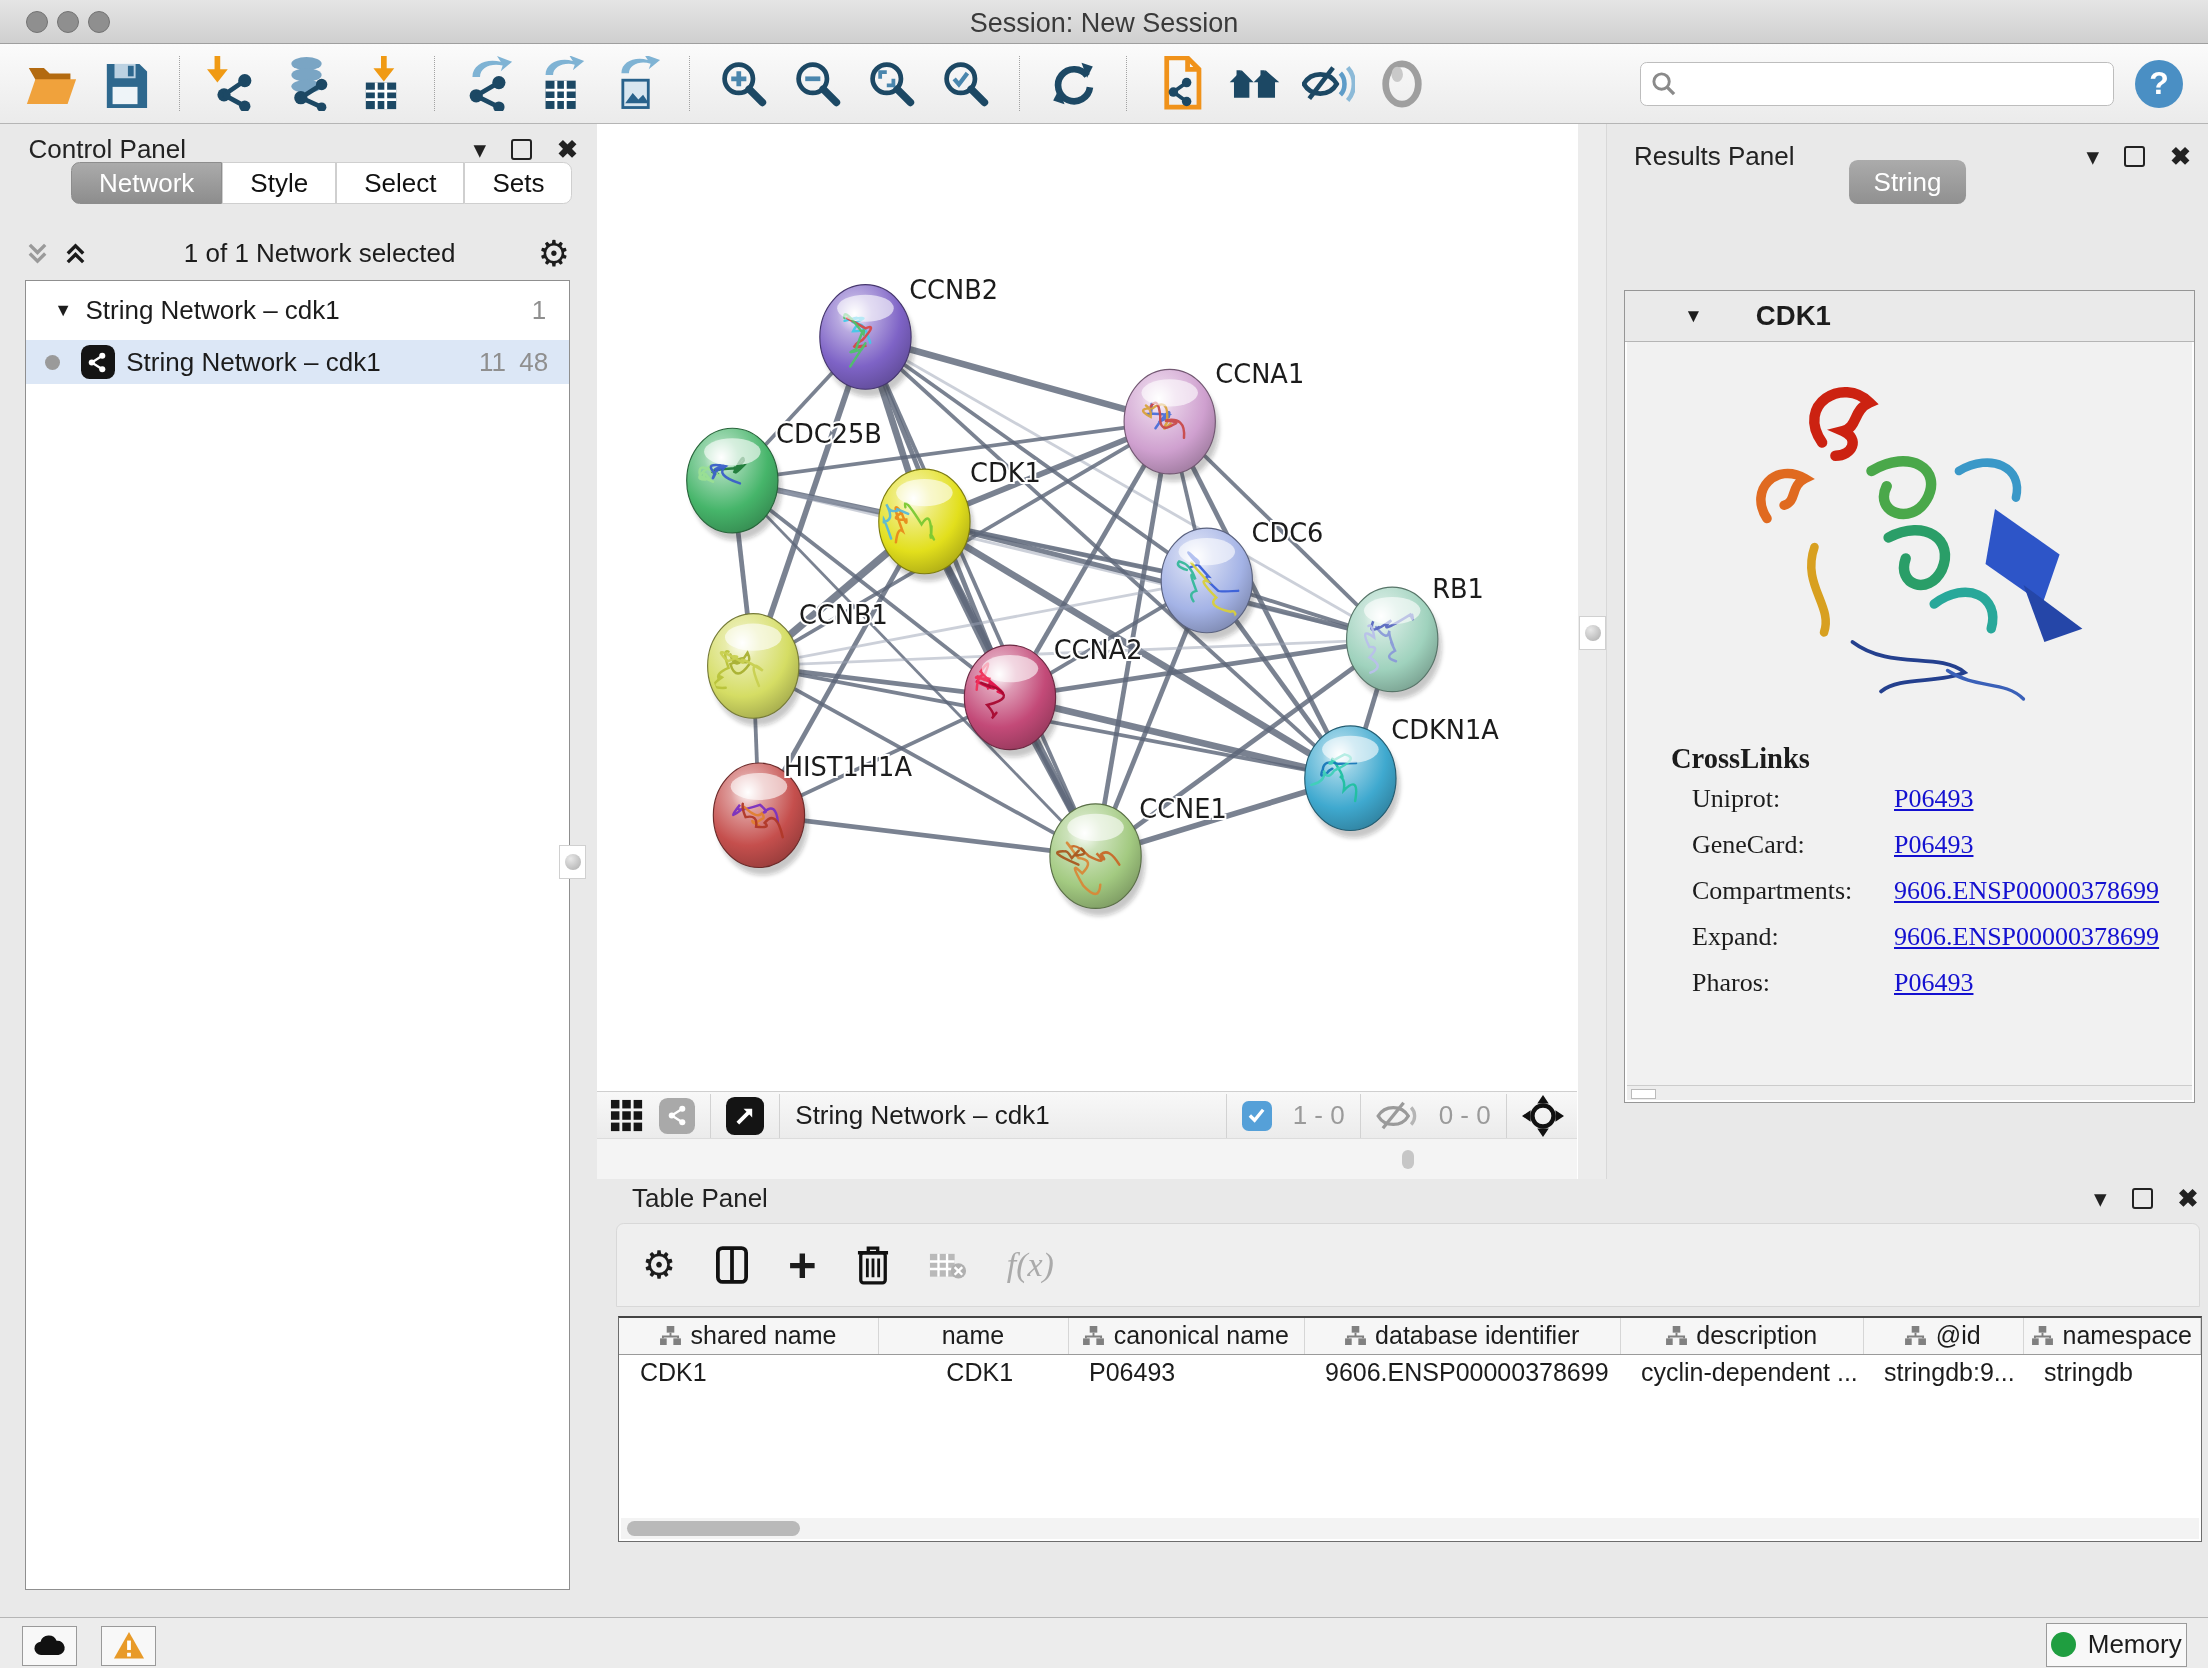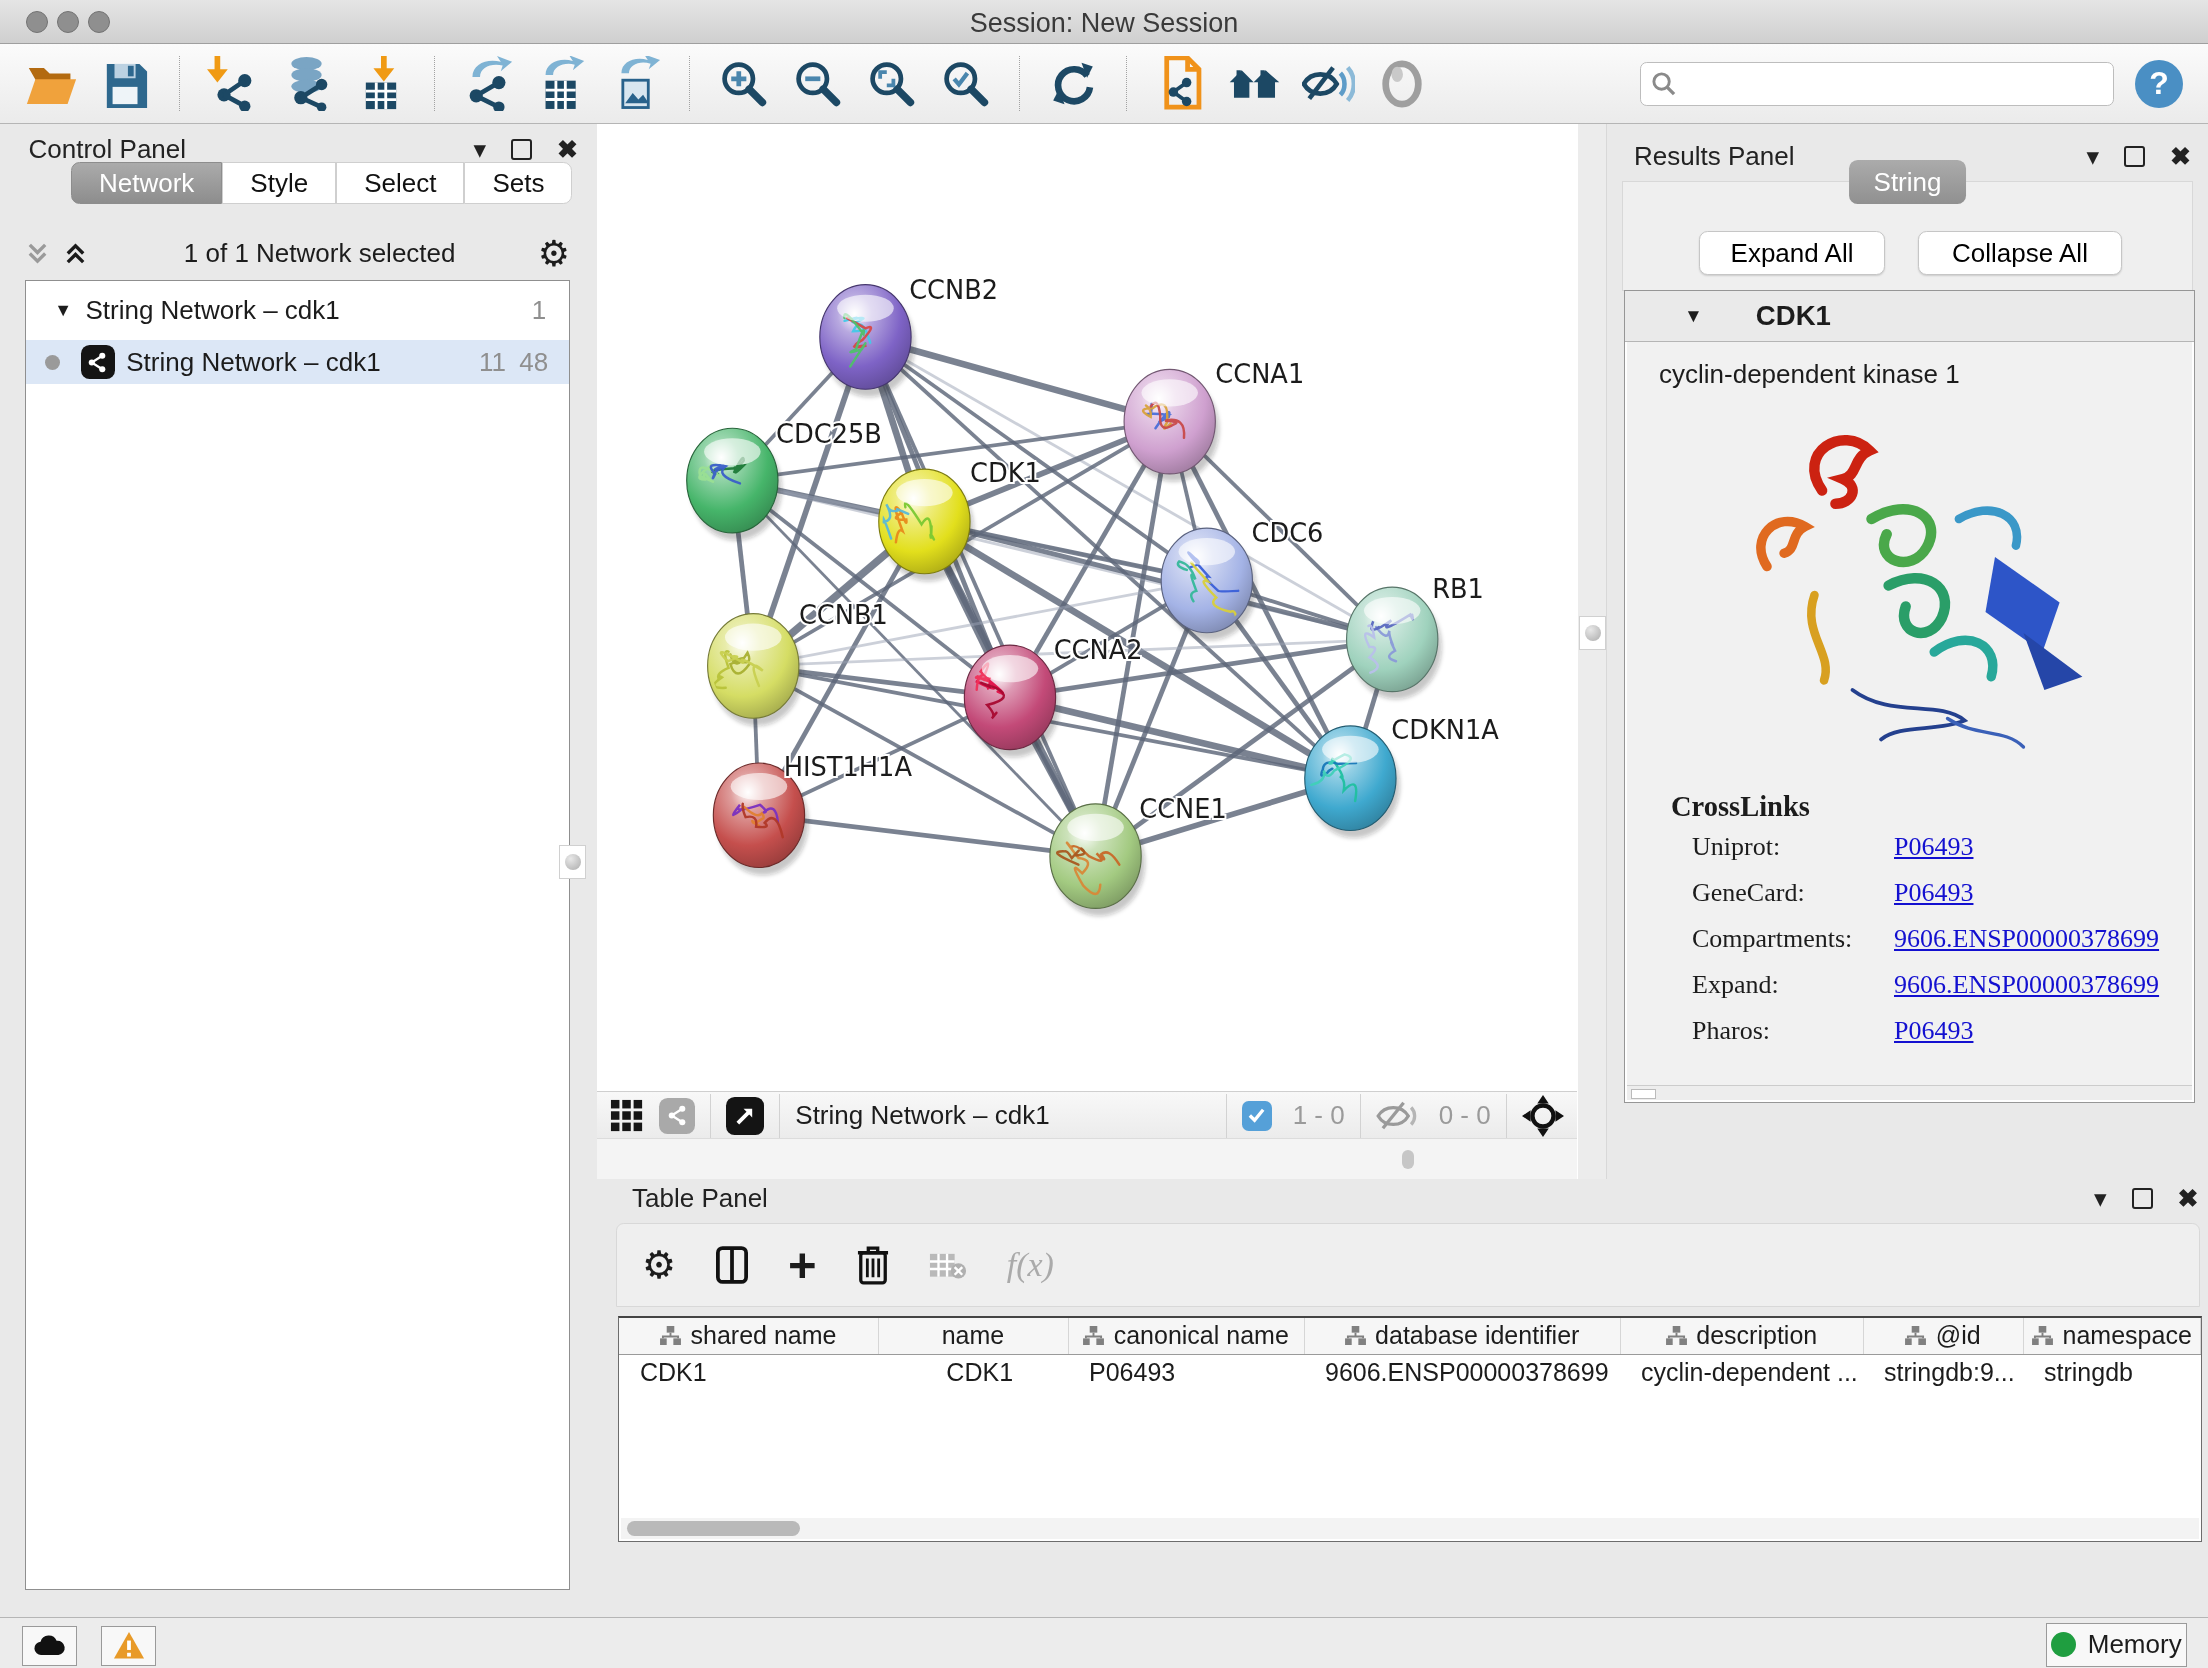--- a/index.html
+++ b/index.html
@@ -710,30 +710,25 @@
     </div>
 
   <div id="results-panel">
     <div id="rp-head" class="panel-head">
       <span>Results Panel</span>
       <span style="margin-left:auto" class="wbtn">▾</span>
       <span class="wbox"></span>
       <span class="wbtn" style="font-weight:bold">✖</span>
     </div>
     <span class="pill-tab">String</span>
-    <div id="rp-btnbox">
-      <button class="rp-btn" style="left:76px;width:186px">Expand All</button>
-      <button class="rp-btn" style="left:295px;width:204px">Collapse All</button>
-    </div>
     <div id="rp-section">
       <div id="rp-sec-head">
         <span style="font-size:19px;margin:0 53px 0 59px">▼</span>
         <b>CDK1</b>
       </div>
-      <div id="rp-desc">cyclin-dependent kinase 1</div>
       <svg id="protein-img" width="399" height="380" viewBox="0 0 420 400">
         <g fill="none" stroke-linecap="round">
           <path d="M118 90 C90 50 140 20 168 48 C150 56 156 74 140 78 C158 86 150 104 132 104" stroke="#cc2211" stroke-width="11"></path>
           <path d="M60 170 C40 140 70 110 100 128 C84 136 92 152 78 156" stroke="#e06a20" stroke-width="10"></path>
           <path d="M110 200 C96 240 130 262 120 290" stroke="#d8a020" stroke-width="9"></path>
           <path d="M170 120 C210 96 246 118 228 150 C212 178 172 164 186 136" stroke="#4aa84a" stroke-width="11"></path>
           <path d="M188 190 C226 170 258 192 244 224 C230 252 196 240 206 212" stroke="#2a9e68" stroke-width="11"></path>
           <path d="M236 260 C270 234 306 252 296 286" stroke="#28a89a" stroke-width="10"></path>
           <path d="M262 120 C296 100 330 116 322 148" stroke="#3a98c8" stroke-width="9"></path>
           <path d="M300 160 L368 208 L350 260 L290 218 Z" fill="#2d55c8" stroke="none"></path>

